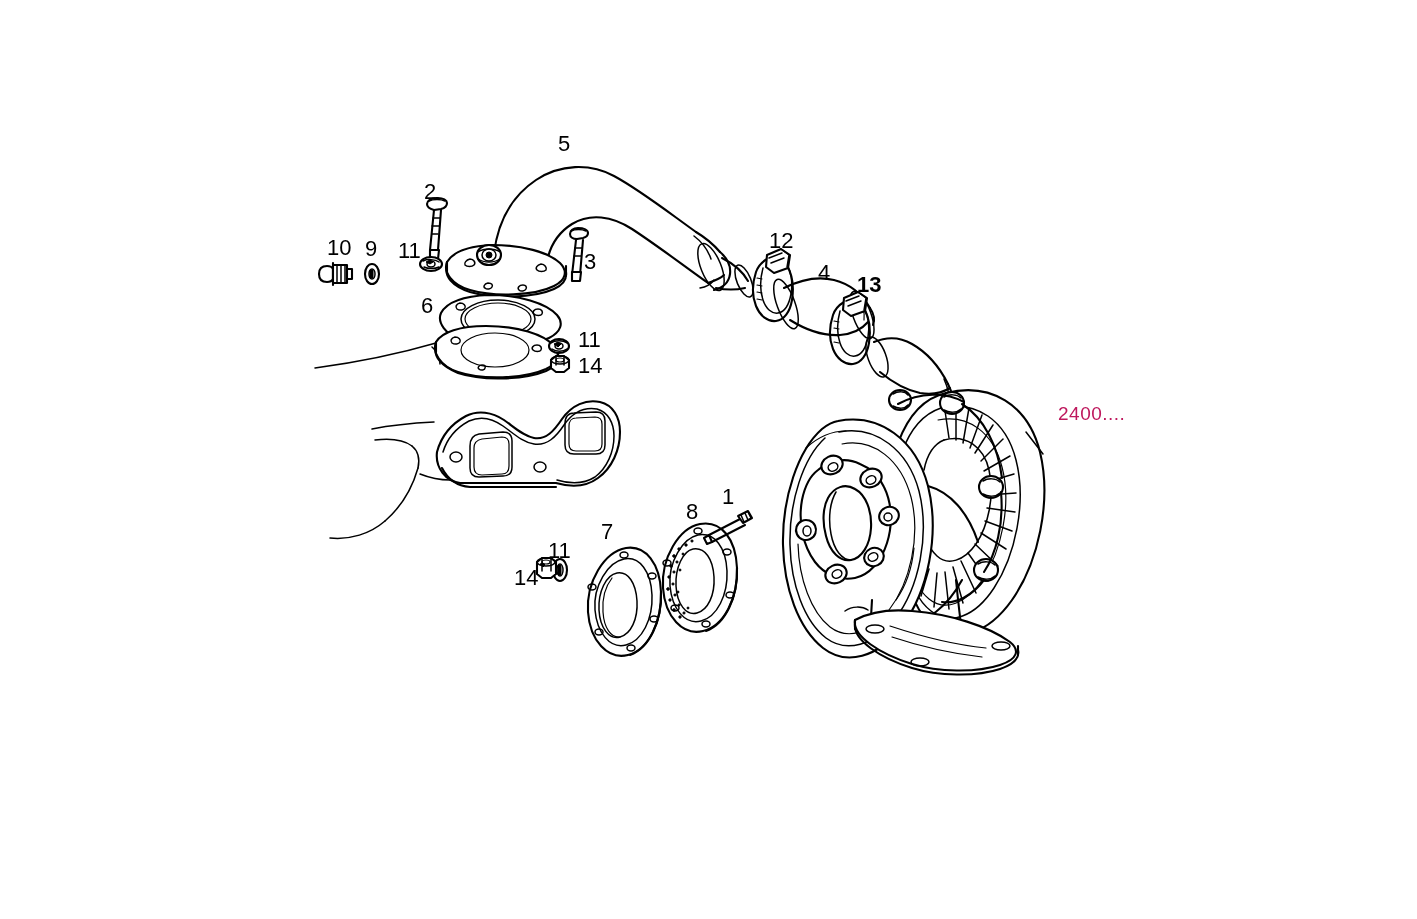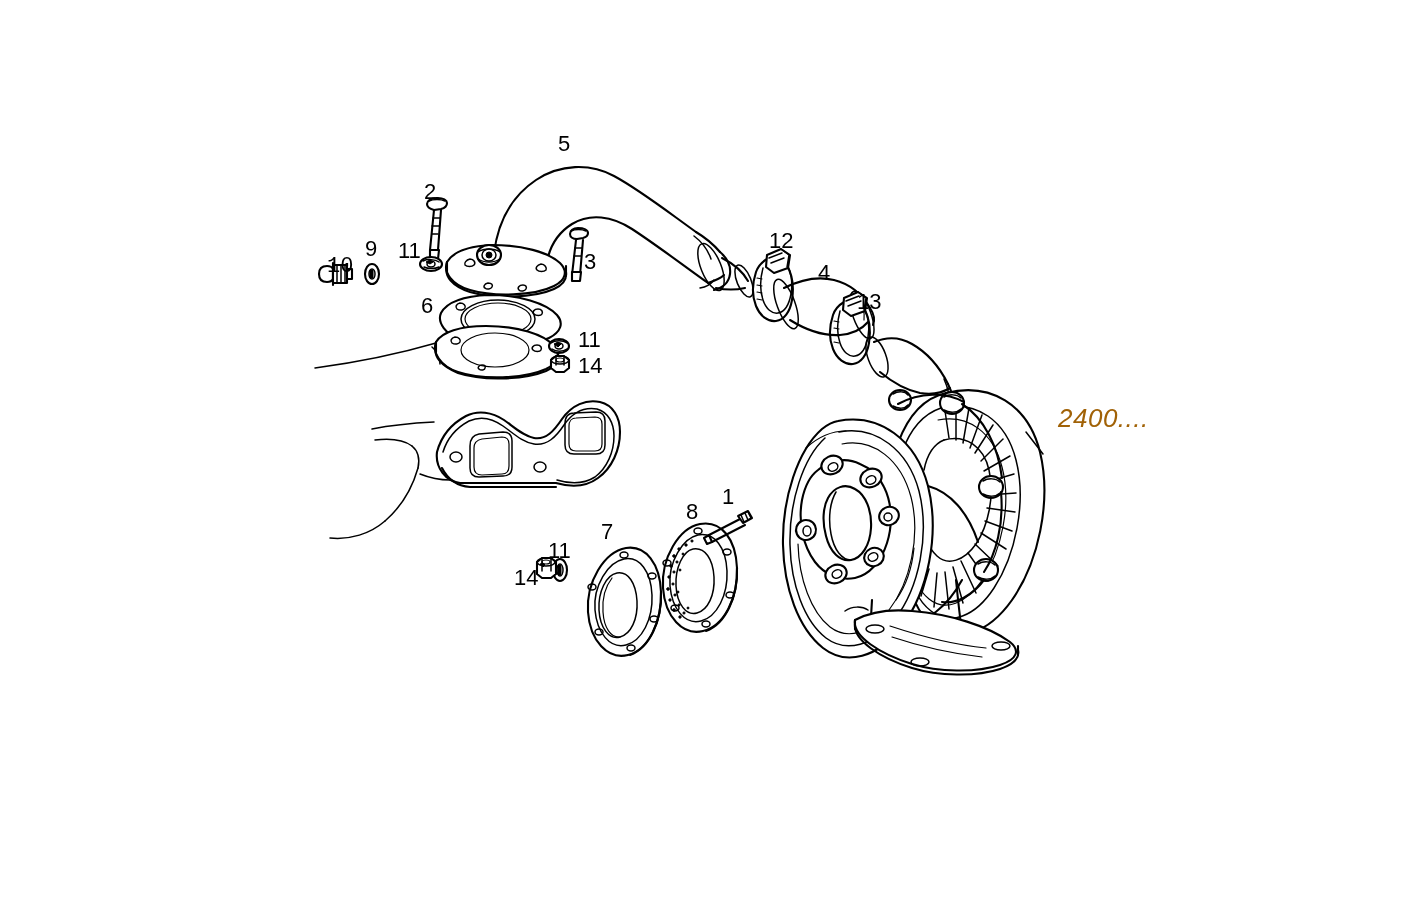--- a/index.html
+++ b/index.html
@@ -18,25 +18,24 @@
     font-weight:400;
     color:#000;
     line-height:1;
     white-space:nowrap;
     user-select:none;
   }
   .callout.big{font-size:22px;}
   .refcode{
     position:absolute;
     font-family:"Liberation Sans", sans-serif;
-    font-size:26px;
-    color:#a16207;
+    font-size:19px;
+    color:#be185d;
     letter-spacing:.5px;
     white-space:nowrap;
-    font-style:italic;
   }
 </style>
 </head>
 <body>
 
 <div id="sheet">
 
   <svg id="art" viewBox="0 0 1417 919" xmlns="http://www.w3.org/2000/svg">
     <defs>
       <style>
@@ -544,27 +543,27 @@
     </g>
 
     <g>
       <path class="lnT" d="M1043,454 L1026,432"></path>
     </g>
 
   </svg>
 
   <div class="callout big" style="left:558px;  top:133px;">5</div>
   <div class="callout big" style="left:424px;  top:181px;">2</div>
-  <div class="callout big" style="left:327px;  top:256px;font-family:Liberation Mono, monospace;">10</div>
+  <div class="callout big" style="left:327px;  top:237px;">10</div>
   <div class="callout big" style="left:365px;  top:238px;">9</div>
   <div class="callout big" style="left:398px; top:240px;">11</div>
   <div class="callout big" style="left:584px;  top:251px;">3</div>
   <div class="callout big" style="left:759px; top:230px;margin-left:10px;">12</div>
   <div class="callout big" style="left:818px;  top:262px;">4</div>
-  <div class="callout big" style="left:857px; top:291px;">13</div>
+  <div class="callout big" style="left:857px; top:274px;font-weight:bold;">13</div>
   <div class="callout big" style="left:421px;  top:295px;">6</div>
   <div class="callout big" style="left:578px; top:329px;">11</div>
   <div class="callout big" style="left:578px; top:355px;">14</div>
   <div class="callout big" style="left:686px;  top:501px;">8</div>
   <div class="callout big" style="left:722px;  top:486px;">1</div>
   <div class="callout big" style="left:601px;  top:521px;">7</div>
   <div class="callout big" style="left:548px;  top:540px;">11</div>
   <div class="callout big" style="left:514px; top:567px;">14</div>
 
   <div class="refcode" style="left:1058px; top:403px;">2400....</div>

